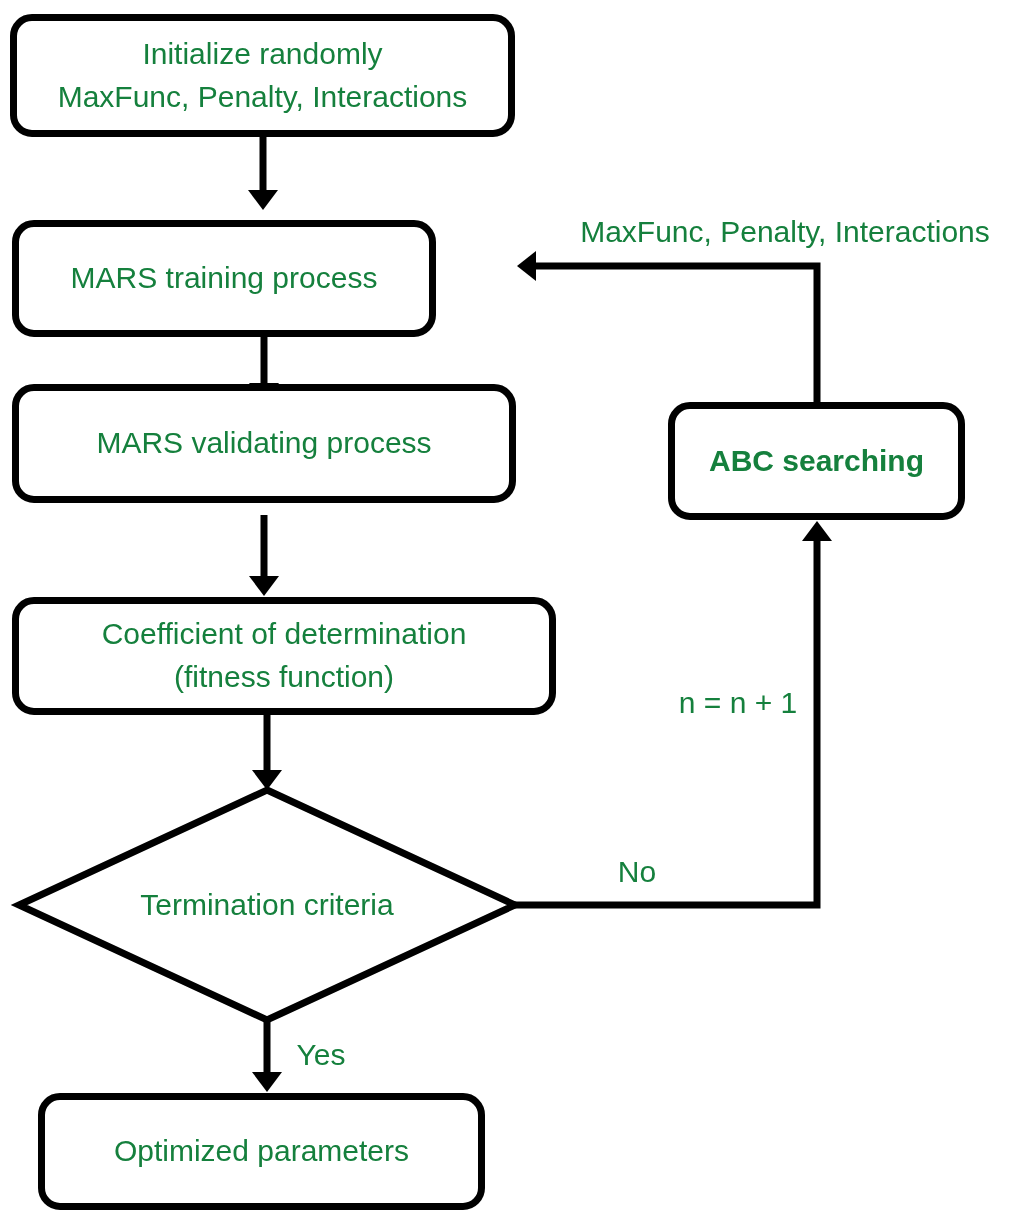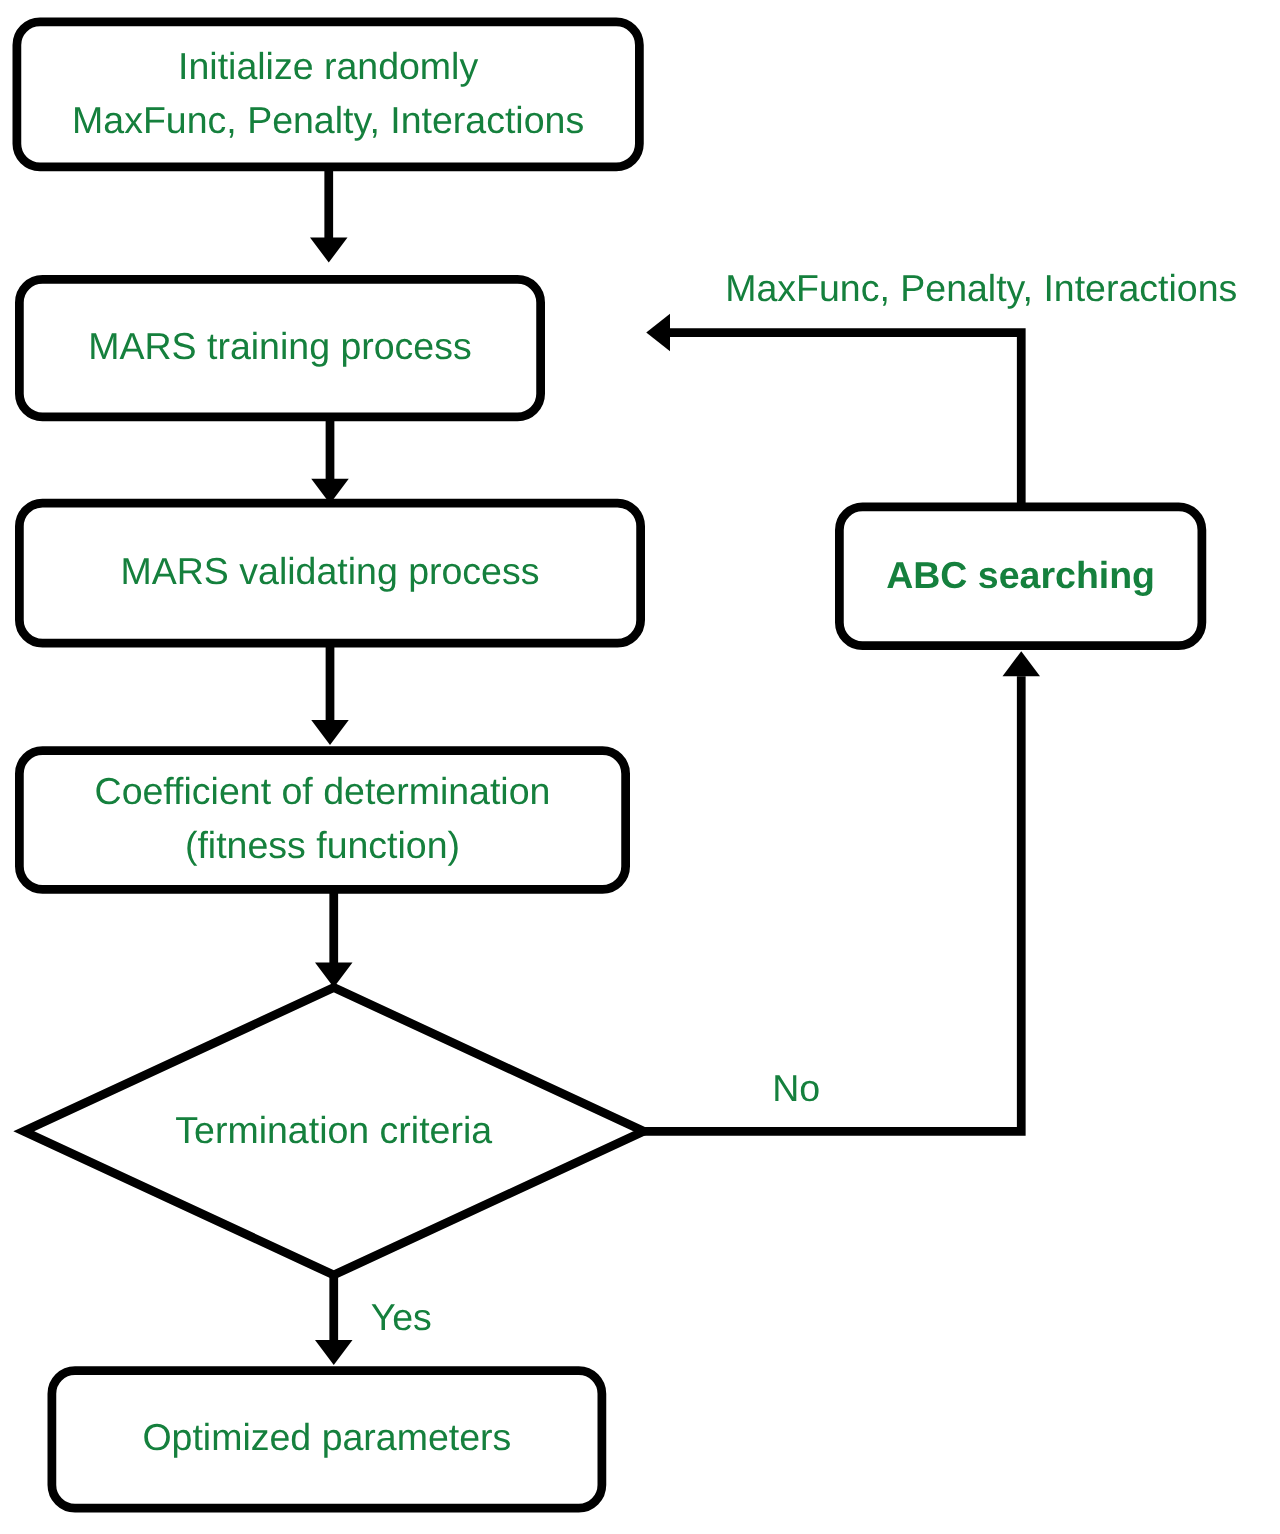--- a/index.html
+++ b/index.html
@@ -32,22 +32,22 @@
     align-items: center;
     justify-content: center;
     text-align: center;
     font-size: 30px;
     line-height: 1.43;
     white-space: pre-line;
     z-index: 1;
   }
   .node-init      { left: 10px;  top: 14px;   width: 505px; height: 123px; }
   .node-train     { left: 12px;  top: 220px;  width: 424px; height: 117px; }
-  .node-validate  { left: 12px;  top: 399px;  width: 504px; height: 119px; }
-  .node-fitness   { left: 12px;  top: 597px;  width: 492px; height: 118px; }
+  .node-validate  { left: 12px;  top: 384px;  width: 504px; height: 119px; }
+  .node-fitness   { left: 12px;  top: 597px;  width: 544px; height: 118px; }
   .node-abc       { left: 668px; top: 402px;  width: 297px; height: 118px; font-weight: bold; }
   .node-optimized { left: 38px;  top: 1093px; width: 447px; height: 117px; }
   .diamond-label {
     position: absolute;
     left: 57px;
     top: 875px;
     width: 420px;
     height: 60px;
     display: flex;
     align-items: center;
@@ -120,16 +120,17 @@
 
   <div class="node node-optimized">
     <span>Optimized parameters</span>
   </div>
 
   <div class="diamond-label">
     <span>Termination criteria</span>
   </div>
 
   <div class="edge-label label-feedback">MaxFunc, Penalty, Interactions</div>
+  <div class="edge-label label-counter">n = n + 1</div>
   <div class="edge-label label-no">No</div>
   <div class="edge-label label-yes">Yes</div>
 
 </div>
 
 </body></html>

